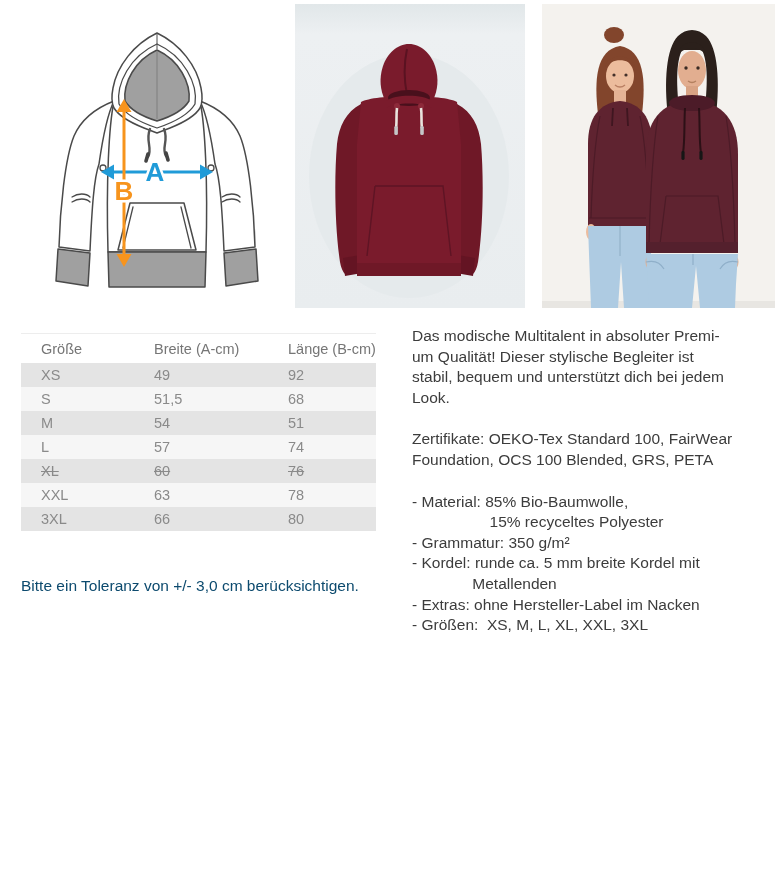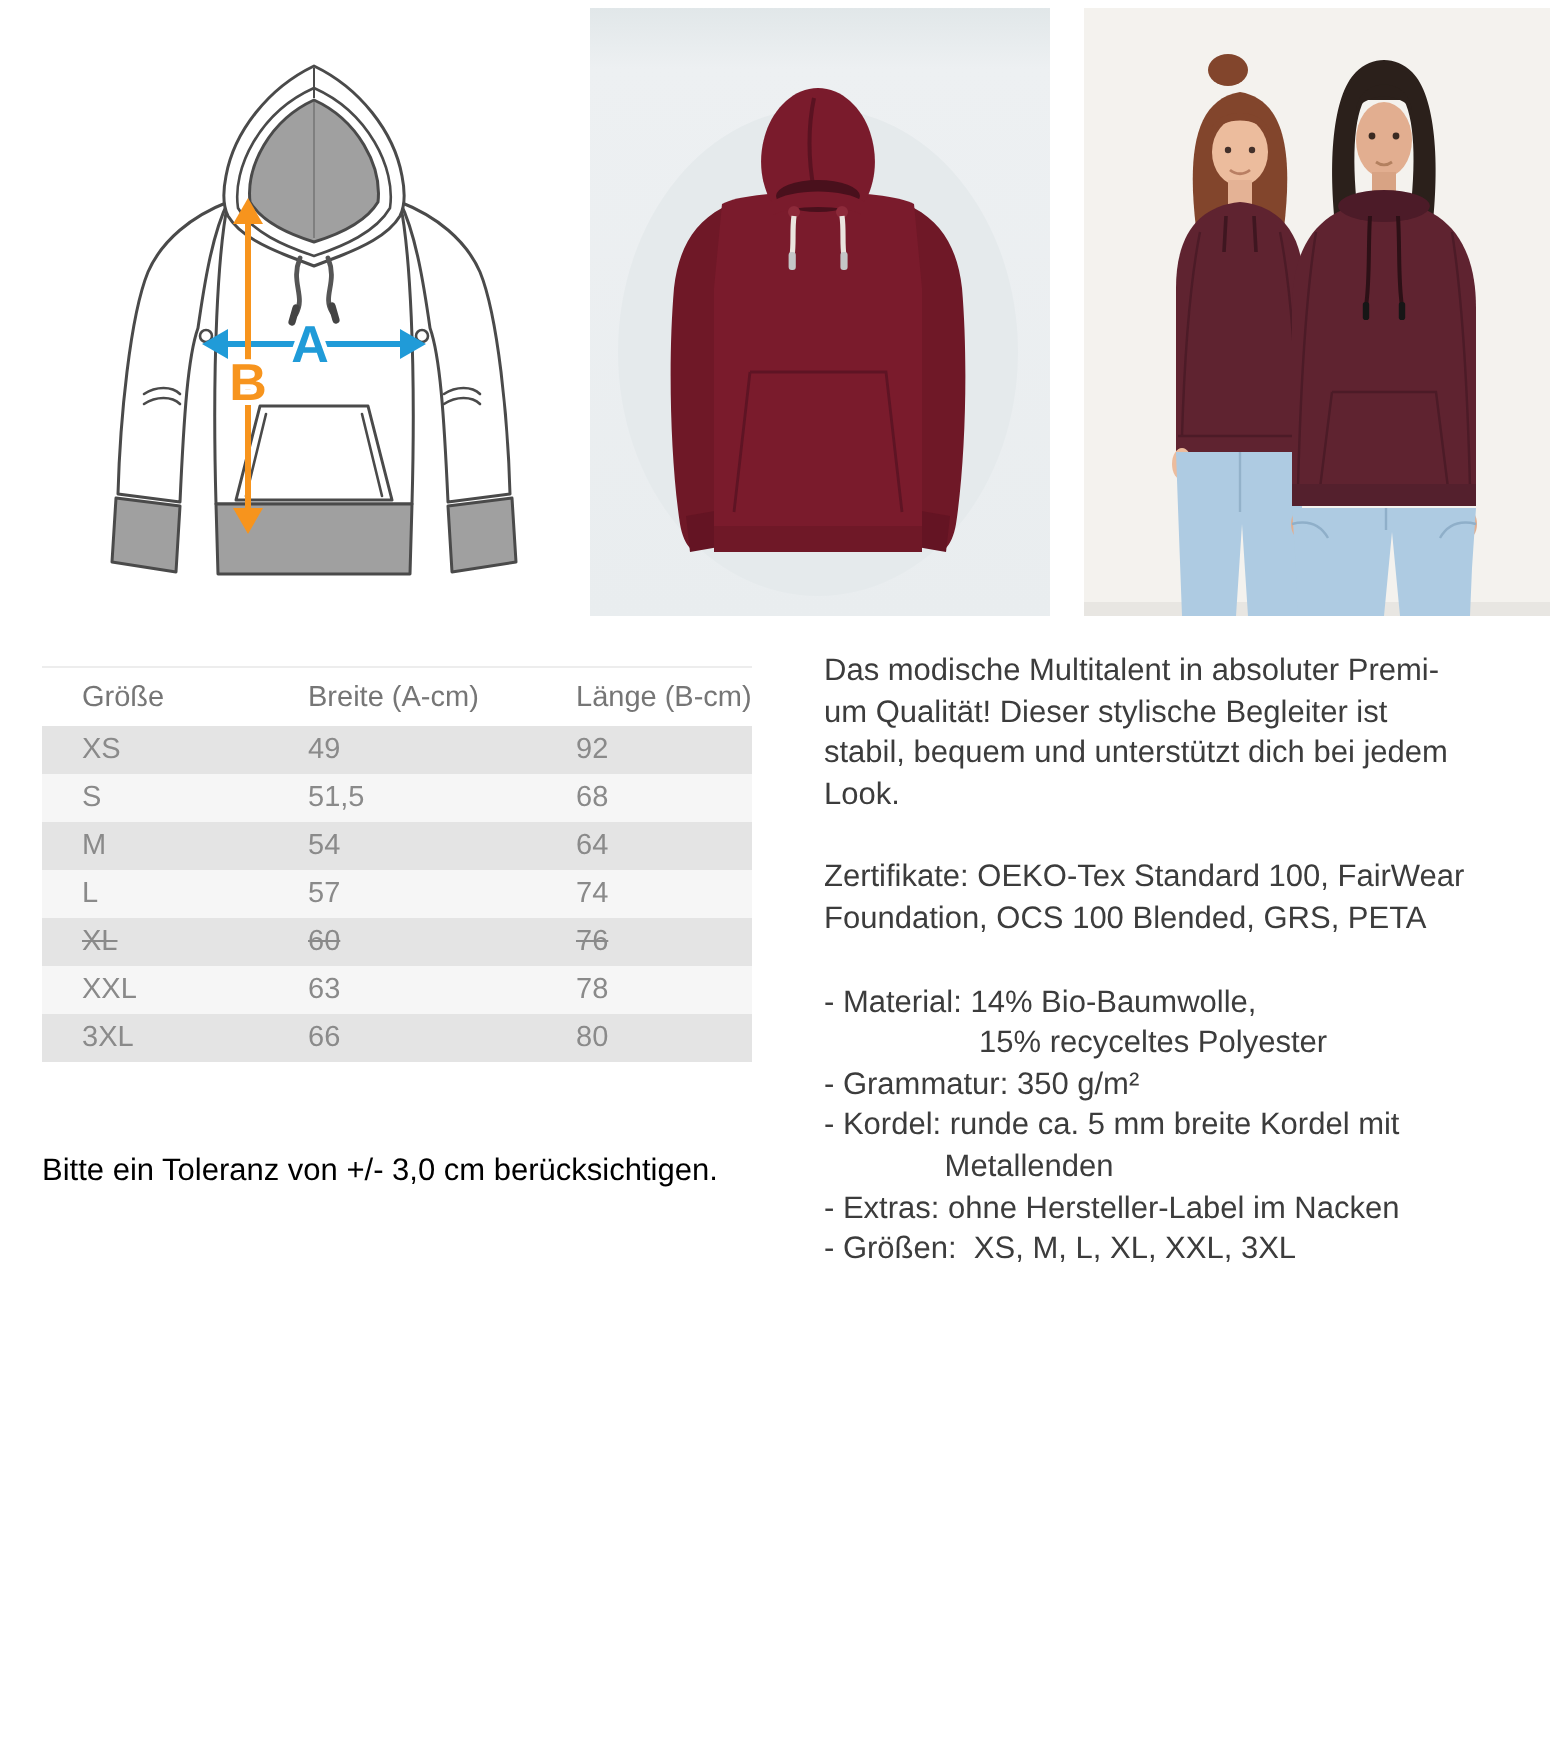--- a/index.html
+++ b/index.html
@@ -16,21 +16,21 @@
   .content{position:absolute;top:325px;left:0;width:777px;}
   .left-col{position:absolute;left:21px;top:8px;width:355px;}
   table{border-collapse:collapse;width:355px;font-size:14.5px;color:var(--table-text);border-top:1px solid #ededed;}
   th{font-weight:400;text-align:left;color:#767676;padding:7px 0 6px 0;}
   td{padding:4px 0;}
   th:nth-child(1),td:nth-child(1){width:113px;padding-left:20px;}
   th:nth-child(2),td:nth-child(2){width:134px;margin-left:20px;}
   tbody tr:nth-child(odd){background:var(--table-row-dark);}
   tbody tr:nth-child(even){background:var(--table-row-light);}
   tr.struck td{text-decoration:line-through;}
-  .tolerance{margin:46px 0 0 0;font-size:15.5px;color:#000000;}
+  .tolerance{margin:46px 0 0 0;font-size:15.5px;color:#0c4a6e;}
 
   .right-col{position:absolute;left:412px;top:1px;width:365px;font-size:15.5px;line-height:20.6px;color:var(--body-text);}
   .right-col p{margin:0 0 21px 0;white-space:pre-wrap;}
 
   
   .sk{stroke:#4a4a4a;stroke-width:1.5;fill:#ffffff;stroke-linejoin:round;stroke-linecap:round;}
   .sk-line{stroke:#4a4a4a;stroke-width:1.3;fill:none;stroke-linecap:round;}
   .sk-gray{stroke:#4a4a4a;stroke-width:1.5;fill:#a0a0a0;stroke-linejoin:round;}
   .cord{stroke:#555;stroke-width:2.4;fill:none;stroke-linecap:round;}
   .arrow-blue{stroke:var(--accent-blue);fill:var(--accent-blue);}
@@ -212,21 +212,21 @@
           <td>92</td>
         </tr>
         <tr>
           <td>S</td>
           <td>51,5</td>
           <td>68</td>
         </tr>
         <tr>
           <td>M</td>
           <td>54</td>
-          <td>64</td>
+          <td>51</td>
         </tr>
         <tr>
           <td>L</td>
           <td>57</td>
           <td>74</td>
         </tr>
         <tr class="struck">
           <td>XL</td>
           <td>60</td>
           <td>76</td>
@@ -246,21 +246,21 @@
     <p class="tolerance">Bitte ein Toleranz von +/- 3,0 cm berücksichtigen.</p>
   </div>
 
   <div class="right-col">
     <p>Das modische Multitalent in absoluter Premi-
 um Qualität! Dieser stylische Begleiter ist
 stabil, bequem und unterstützt dich bei jedem
 Look.</p>
     <p>Zertifikate: OEKO-Tex Standard 100, FairWear
 Foundation, OCS 100 Blended, GRS, PETA</p>
-    <p>- Material: 14% Bio-Baumwolle,
+    <p>- Material: 85% Bio-Baumwolle,
                   15% recyceltes Polyester
 - Grammatur: 350 g/m²
 - Kordel: runde ca. 5 mm breite Kordel mit
               Metallenden
 - Extras: ohne Hersteller-Label im Nacken
 - Größen:  XS, M, L, XL, XXL, 3XL</p>
   </div>
 
 </div>
 

